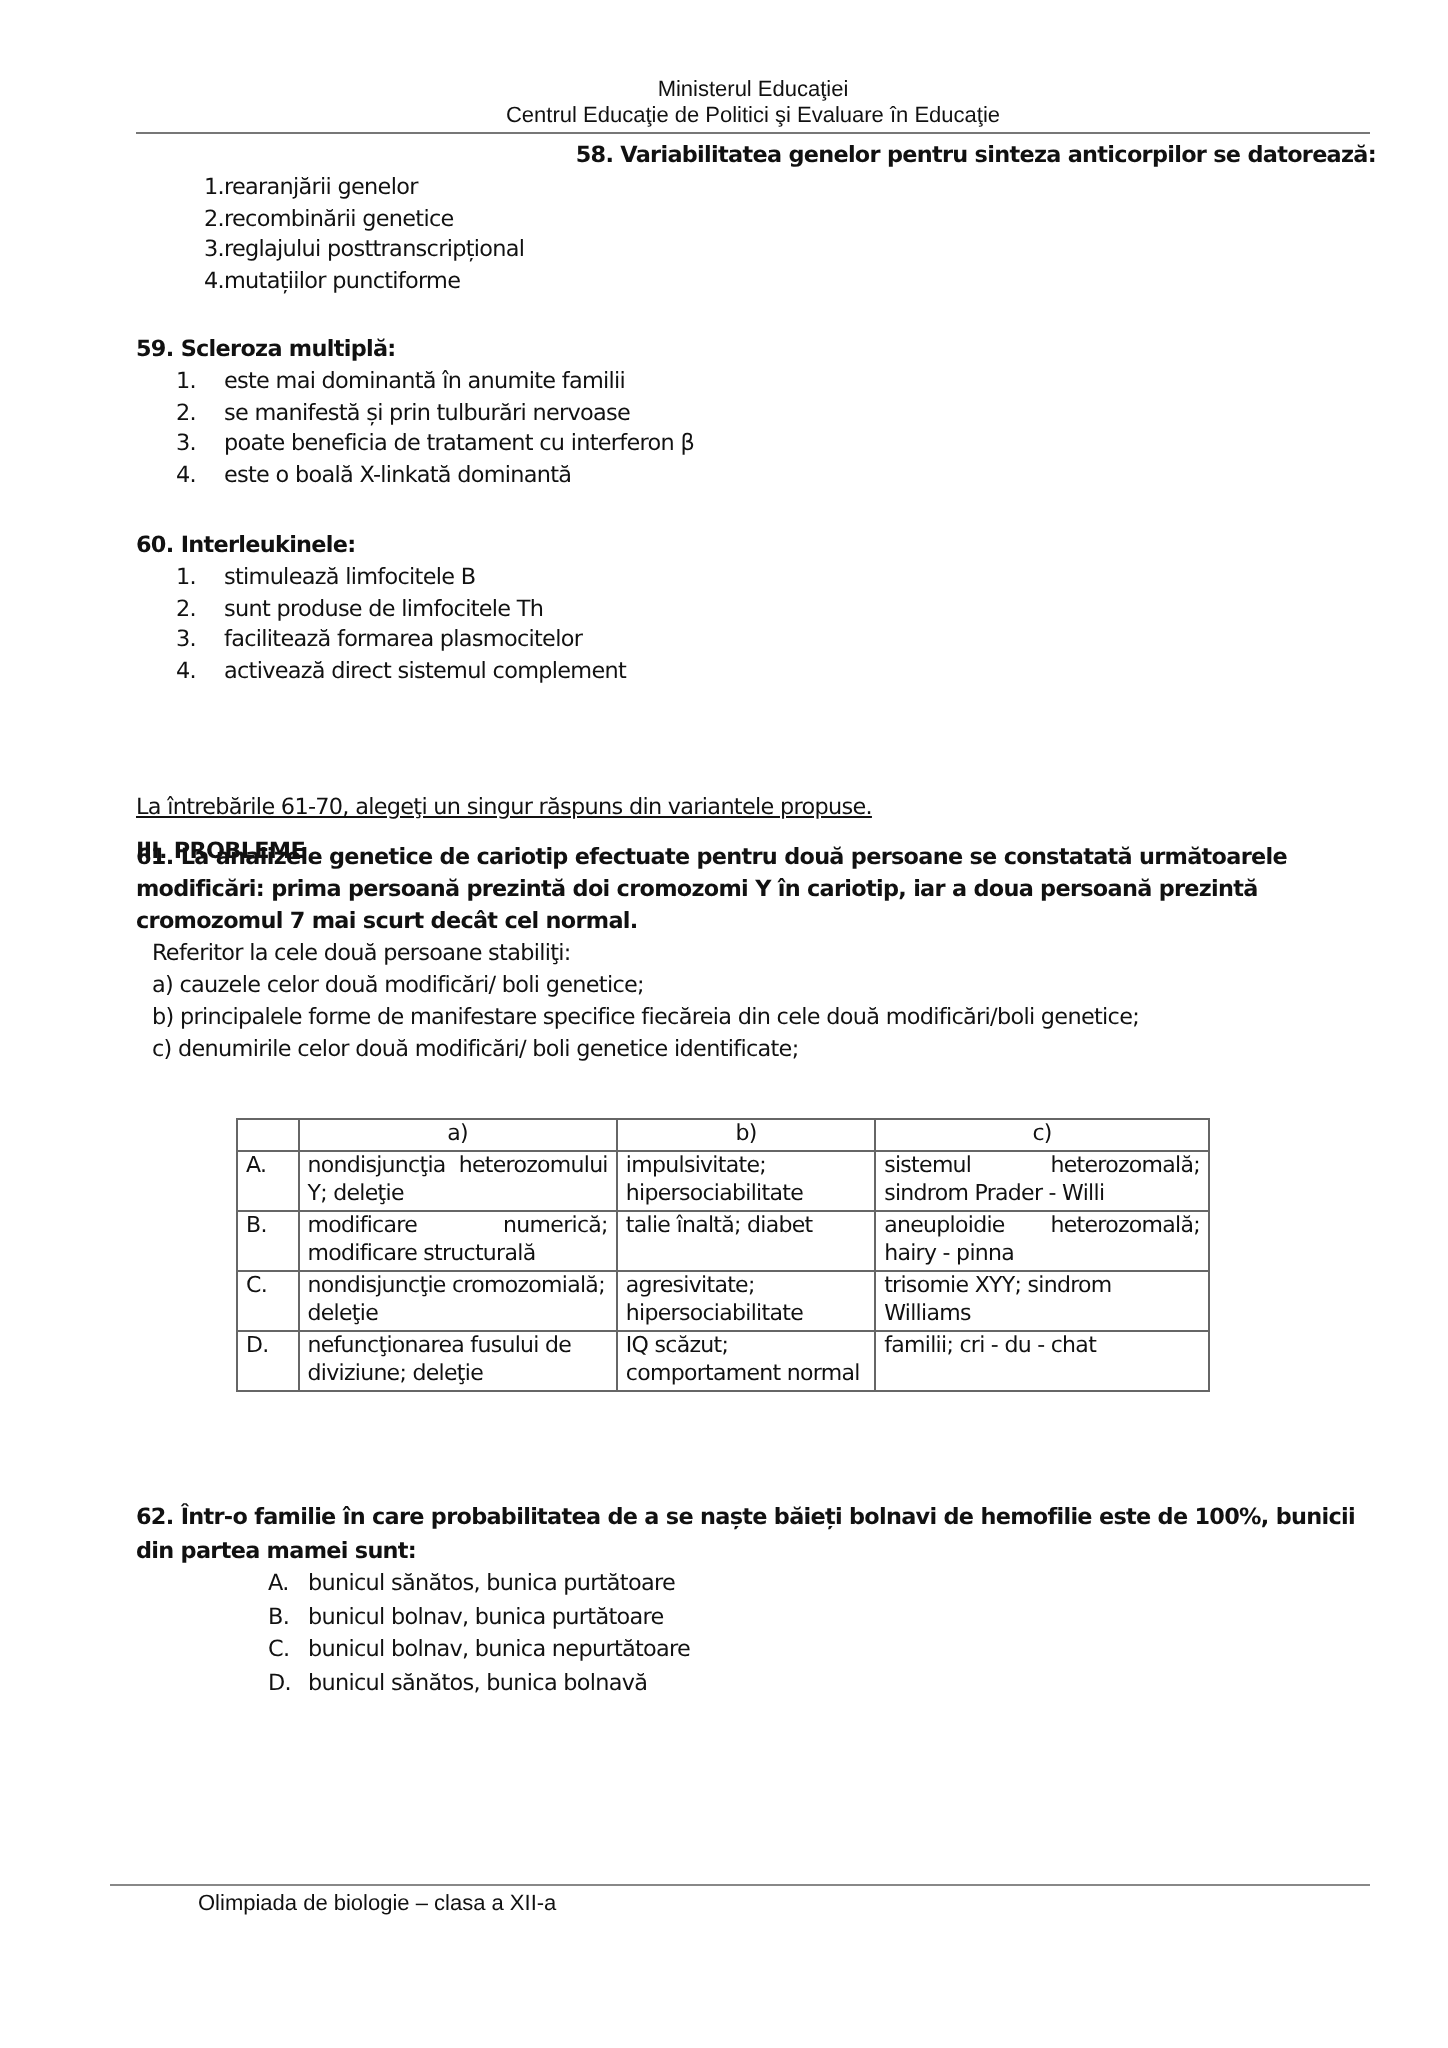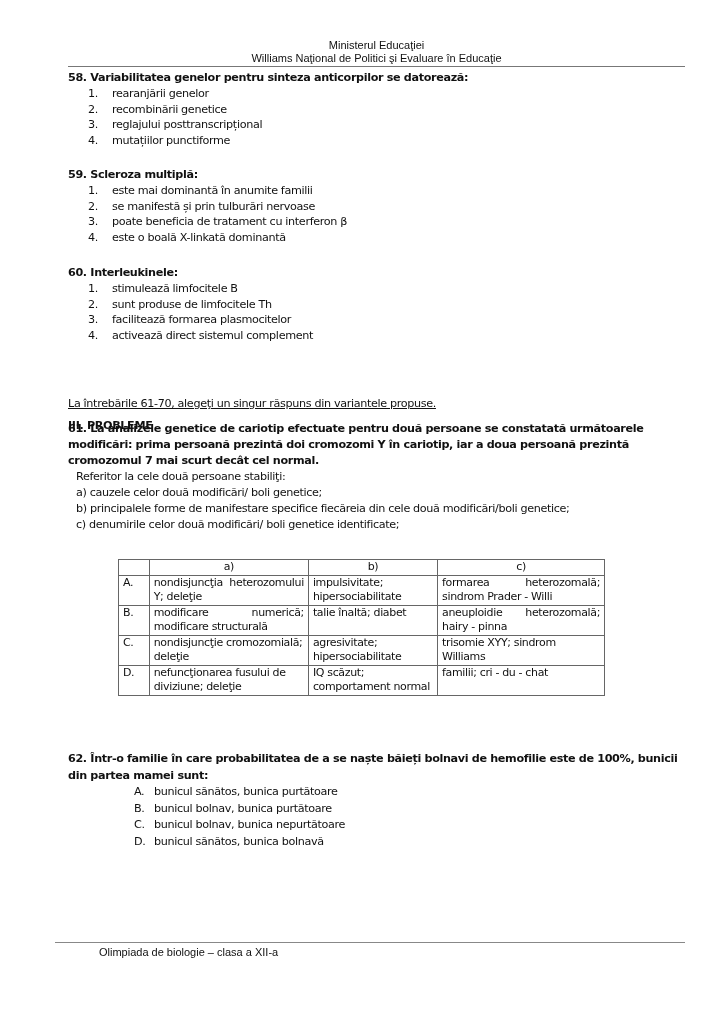--- a/index.html
+++ b/index.html
@@ -31,25 +31,25 @@
   .ftr-line { position: absolute; left: 55px; width: 630px; top: 942px; border-top: 1px solid #888; }
   .ftr { position: absolute; font-family: "Liberation Sans", sans-serif; font-size: 11px; margin-left: 43px; }
 </style>
 </head>
 <body>
 
 <div class="page">
 
   <div class="hdr">
     <div>Ministerul Educaţiei</div>
-    <div>Williams Naţional de Politici şi Evaluare în Educaţie</div>
+    <div>Centrul Educaţie de Politici şi Evaluare în Educaţie</div>
   </div>
   <div class="hdr-line"></div>
 
-  <div class="q body-text" style="top:70px;">
+  <div class="q body-text" style="top:70px;text-align:right;">
     <div class="q-title">58. Variabilitatea genelor pentru sinteza anticorpilor se datorează:</div>
     <ul class="opts">
       <li>
           <span class="num">1.</span>
           <span>rearanjării genelor</span>
         </li>
       <li>
           <span class="num">2.</span>
           <span>recombinării genetice</span>
         </li>
@@ -124,21 +124,21 @@
         <tr>
       <td class="c0 h"></td>
       <td class="c1 h">a)</td>
       <td class="c2 h">b)</td>
       <td class="c3 h">c)</td>
     </tr>
     <tr>
       <td>A.</td>
       <td class="j">nondisjuncţia heterozomului Y; deleţie</td>
       <td>impulsivitate; hipersociabilitate</td>
-      <td class="j">formarea heterozomală; sindrom Prader - Willi</td>
+      <td class="j">sistemul heterozomală; sindrom Prader - Willi</td>
     </tr>
     <tr>
       <td>B.</td>
       <td class="j">modificare numerică; modificare structurală</td>
       <td>talie înaltă; diabet</td>
       <td class="j">aneuploidie heterozomală; hairy - pinna</td>
     </tr>
     <tr>
       <td>C.</td>
       <td>nondisjuncţie cromozomială; deleţie</td>

